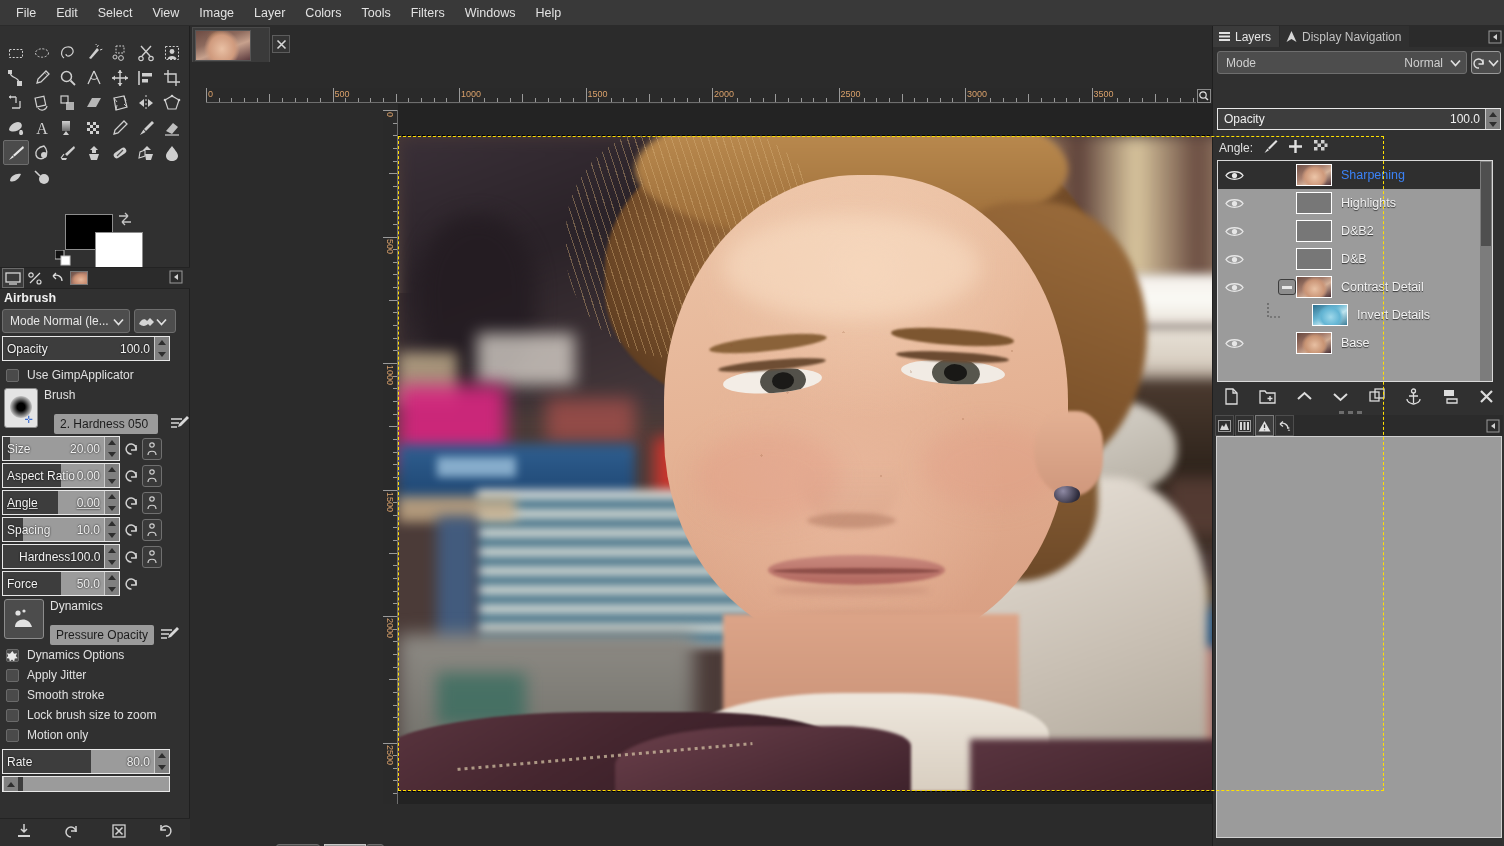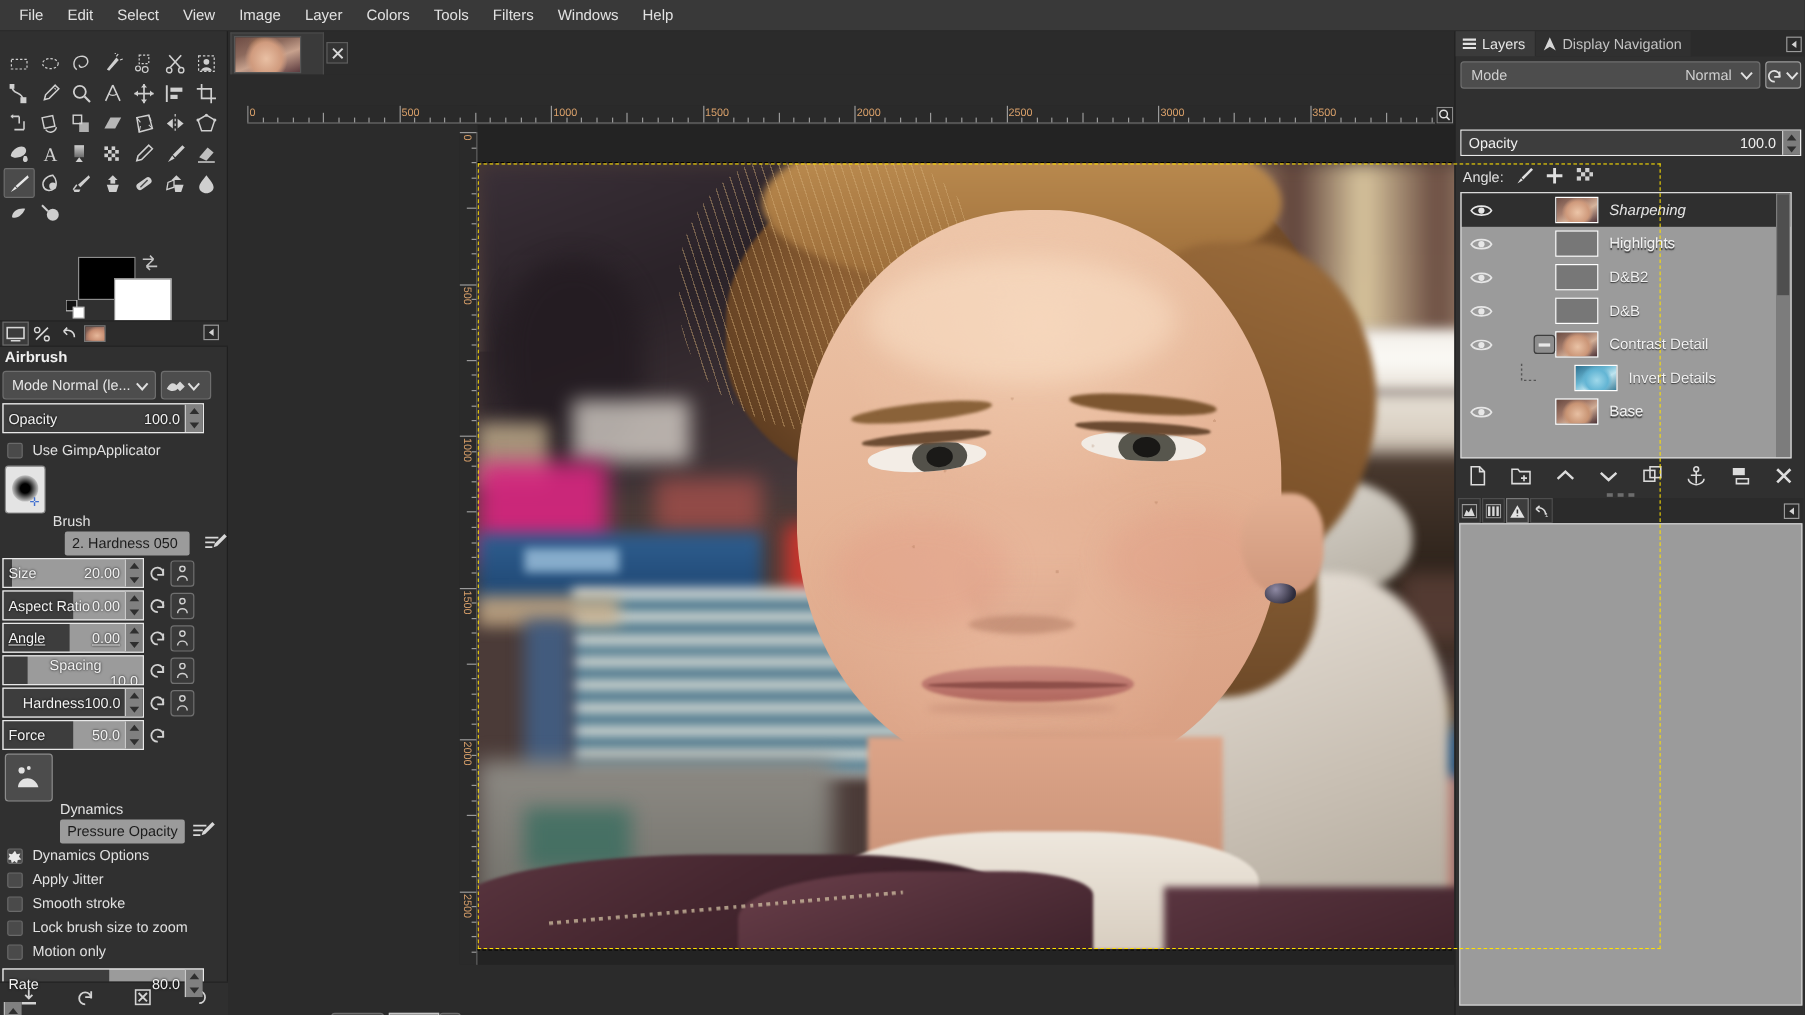--- a/index.html
+++ b/index.html
@@ -114,21 +114,21 @@
     width:40px;height:40px;background:#e4e4e4;border:1px solid #8c8c8c;border-radius:3px;
     position:relative; overflow:hidden;
   }
   .brushprev .dot {
     position:absolute;left:50%;top:48%;transform:translate(-50%,-50%);
     width:22px;height:22px;border-radius:50%;
     background:radial-gradient(circle,#000 25%, rgba(0,0,0,0.15) 70%, rgba(0,0,0,0) 85%);
   }
   .brushprev .plus { position:absolute;right:4px;bottom:2px;font-size:10px;color:#3f6fd0; }
   .brushlabelcol { margin-left:6px; }
-  .brushlabelcol .cap { font-size:12px;color:#e2e2e2; padding-bottom:2px;margin-top:39px;}
+  .brushlabelcol .cap { font-size:12px;color:#e2e2e2; padding-bottom:12px;}
   .namebox {
     background:#9b9b9b;color:#1c1c1c;font-size:12px;padding:3px 6px;border-radius:2px;
     min-width:104px;
   }
   .dynbox { display:flex; align-items:flex-start; padding:3px 0 0 4px; }
   .dynprev { width:40px;height:40px;background:#4c4c4c;border:1px solid #8c8c8c;border-radius:3px;
              display:flex;align-items:center;justify-content:center;}
 
   
   #tobottom {
@@ -250,21 +250,21 @@
   }
   .layer { height:28px; display:flex; align-items:center; position:relative; }
   .layer.sel { background:#2f2f2f; }
   .layer .eye { width:32px; display:flex; align-items:center; justify-content:center; }
   .layer .expand { position:absolute; left:60px; width:18px;height:16px;
                    border:1px solid #3d3d3d; border-radius:3px; background:#8d8d8d;
                    display:flex;align-items:center;justify-content:center; }
   .layer .lthumb { width:36px; height:22px; border:1.5px solid #fff; overflow:hidden;
                    flex:none; background:#777; }
   .layer .lname { margin-left:9px; font-size:12.5px; color:#f2f2f2; text-shadow:0 1px 1px #333; }
-  .layer.sel .lname { color:#e5e5e5;font-style:italic; }
+  .layer.sel .lname { color:#3b82f6; }
   .layer.child .lthumb { margin-left:0; }
   .checker {
     width:100%;height:100%;
     background-image:
       linear-gradient(45deg,#808080 25%,transparent 25%,transparent 75%,#808080 75%),
       linear-gradient(45deg,#808080 25%,transparent 25%,transparent 75%,#808080 75%);
     background-size:8px 8px; background-position:0 0,4px 4px; background-color:#c6c6c6;
   }
   #layerscroll { position:absolute; right:0; top:0; width:12px; height:100%; background:#7c7c7c;}
   #layerscroll .t { position:absolute; left:1px; top:1px; width:10px; height:84px; background:#4f4f4f;}
@@ -731,21 +731,21 @@
           </div>
         <div class="mini-btn framed">
           <svg width="12" height="14" viewBox="0 0 12 14">
               <circle cx="6" cy="3" r="2.2" fill="none" stroke="#d0d0d0" stroke-width="1.2"></circle>
               <path d="M2 13 C2 8 10 8 10 13" fill="none" stroke="#d0d0d0" stroke-width="1.2"></path>
             </svg>
           </div>
       </div>
 
       <div class="spinrow">
-        <div class="spin" style="width:118px;flex-direction:column;">
+        <div class="spin" style="width:118px;">
           <div class="fill" style="width:17%"></div>
           <span class="lbl">Spacing</span>
           <span class="val">10.0</span>
           <span class="arrows">
               <i class="up"></i>
               <i class="dn"></i>
             </span>
         </div>
         <div class="mini-btn">
           <svg width="15" height="15" viewBox="0 0 15 15">

